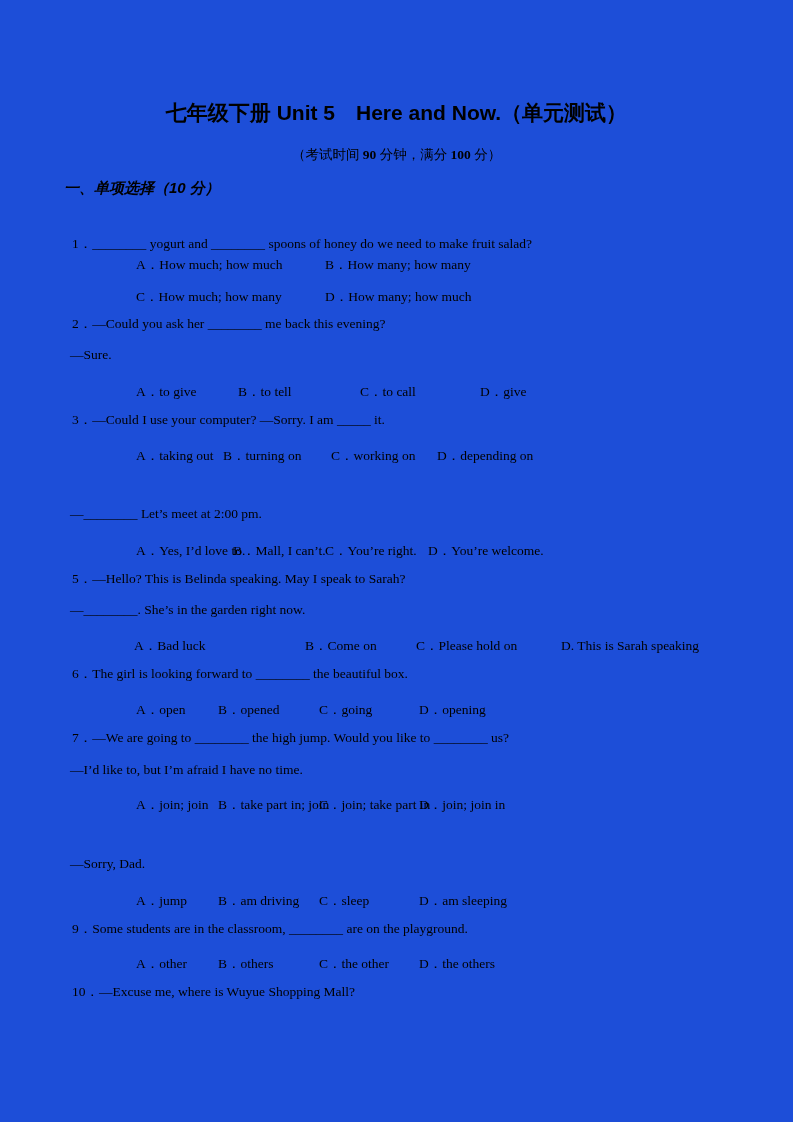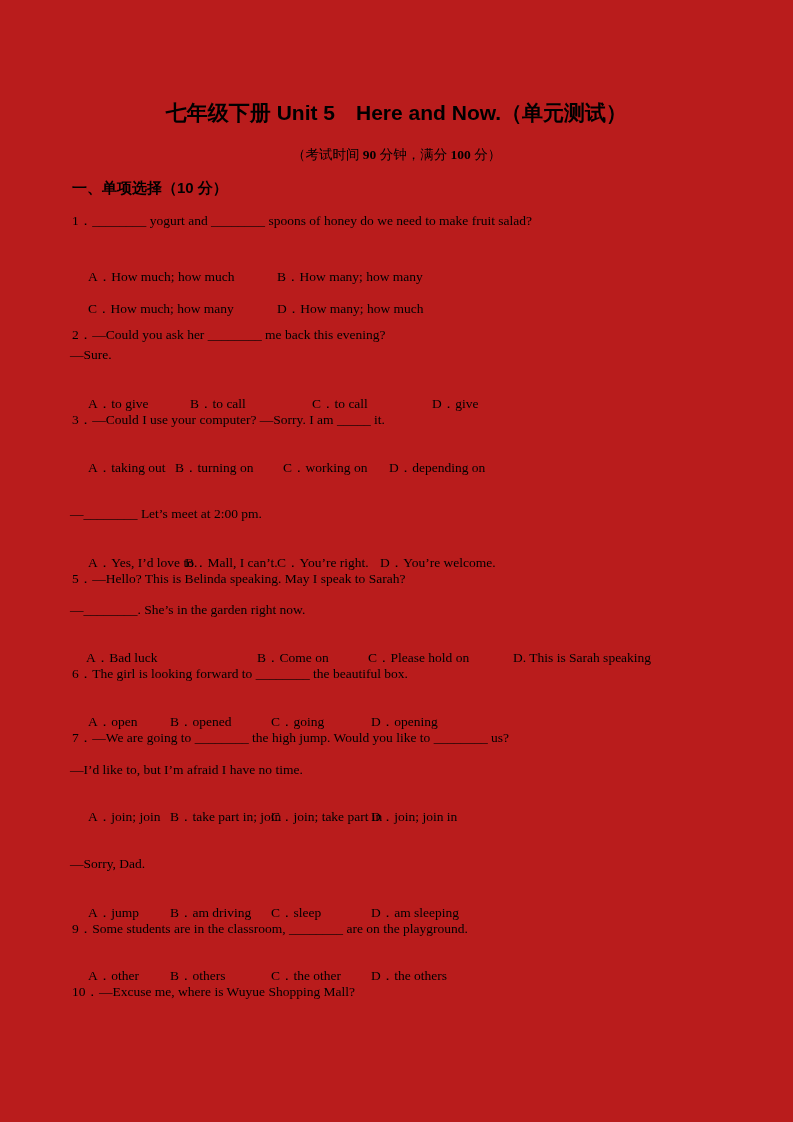--- a/index.html
+++ b/index.html
@@ -1,78 +1,79 @@
 <!DOCTYPE html>
 <html><head>
 <meta charset="utf-8">
 <style>
   html, body { margin: 0; padding: 0; background: #ffffff; }
   .page {
     position: relative;
     width: 793px;
     height: 1122px;
-    background: #b91c1c;
+    background: #1d4ed8;
     color: #000000;
     font-family: "Liberation Serif", "DejaVu Serif", serif;
     overflow: hidden;
   }
   .ln {
     position: absolute;
     left: 0;
     width: 100%;
     font-size: 13.5px;
     line-height: 18px;
     white-space: nowrap;
   }
   .stem { left: 72px; width: auto; }
   .reply { left: 70px; width: auto; }
-  .opt { position: absolute; top: 16px; white-space: nowrap; }
+  .opt { position: absolute; top: 4px; white-space: nowrap; margin-left: 48px; }
   .title {
     text-align: center;
     font-family: "Liberation Sans", "DejaVu Sans", sans-serif;
     font-weight: bold;
     font-size: 21px;
     line-height: 26px;
   }
   .subtitle { text-align: center; font-size: 13.5px; }
   .section {
-    left: 72px;
+    left: 64px;
     width: auto;
     font-family: "Liberation Sans", "DejaVu Sans", sans-serif;
     font-weight: bold;
     font-size: 15px;
     line-height: 20px;
+    font-style: italic;
   }
 </style>
 </head>
 <body>
 
 <div class="page">
 
   <div class="ln title" style="top:100px">七年级下册 Unit 5　Here and Now.（单元测试）</div>
 
   <div class="ln subtitle" style="top:146px"><span>（考试时间 </span><b>90</b><span> 分钟，满分 </span><b>100</b><span> 分）</span></div>
 
   <div class="ln section" style="top:178px">一、单项选择（10 分）</div>
 
-  <div class="ln stem" style="top:212px">1．________ yogurt and ________ spoons of honey do we need to make fruit salad?</div>
+  <div class="ln stem" style="top:235px">1．________ yogurt and ________ spoons of honey do we need to make fruit salad?</div>
   <div class="ln" style="top:252px">
     <span class="opt" style="left:88px">A．How much; how much</span>
     <span class="opt" style="left:277px">B．How many; how many</span>
   </div>
   <div class="ln" style="top:284px">
     <span class="opt" style="left:88px">C．How much; how many</span>
     <span class="opt" style="left:277px">D．How many; how much</span>
   </div>
 
-  <div class="ln stem" style="top:326px">2．—Could you ask her ________ me back this evening?</div>
+  <div class="ln stem" style="top:315px">2．—Could you ask her ________ me back this evening?</div>
   <div class="ln reply" style="top:346px">—Sure.</div>
   <div class="ln" style="top:379px">
     <span class="opt" style="left:88px">A．to give</span>
-    <span class="opt" style="left:190px">B．to call</span>
+    <span class="opt" style="left:190px">B．to tell</span>
     <span class="opt" style="left:312px">C．to call</span>
     <span class="opt" style="left:432px">D．give</span>
   </div>
 
   <div class="ln stem" style="top:411px">3．—Could I use your computer? —Sorry. I am _____ it.</div>
   <div class="ln" style="top:443px">
     <span class="opt" style="left:88px">A．taking out</span>
     <span class="opt" style="left:175px">B．turning on</span>
     <span class="opt" style="left:283px">C．working on</span>
     <span class="opt" style="left:389px">D．depending on</span>

